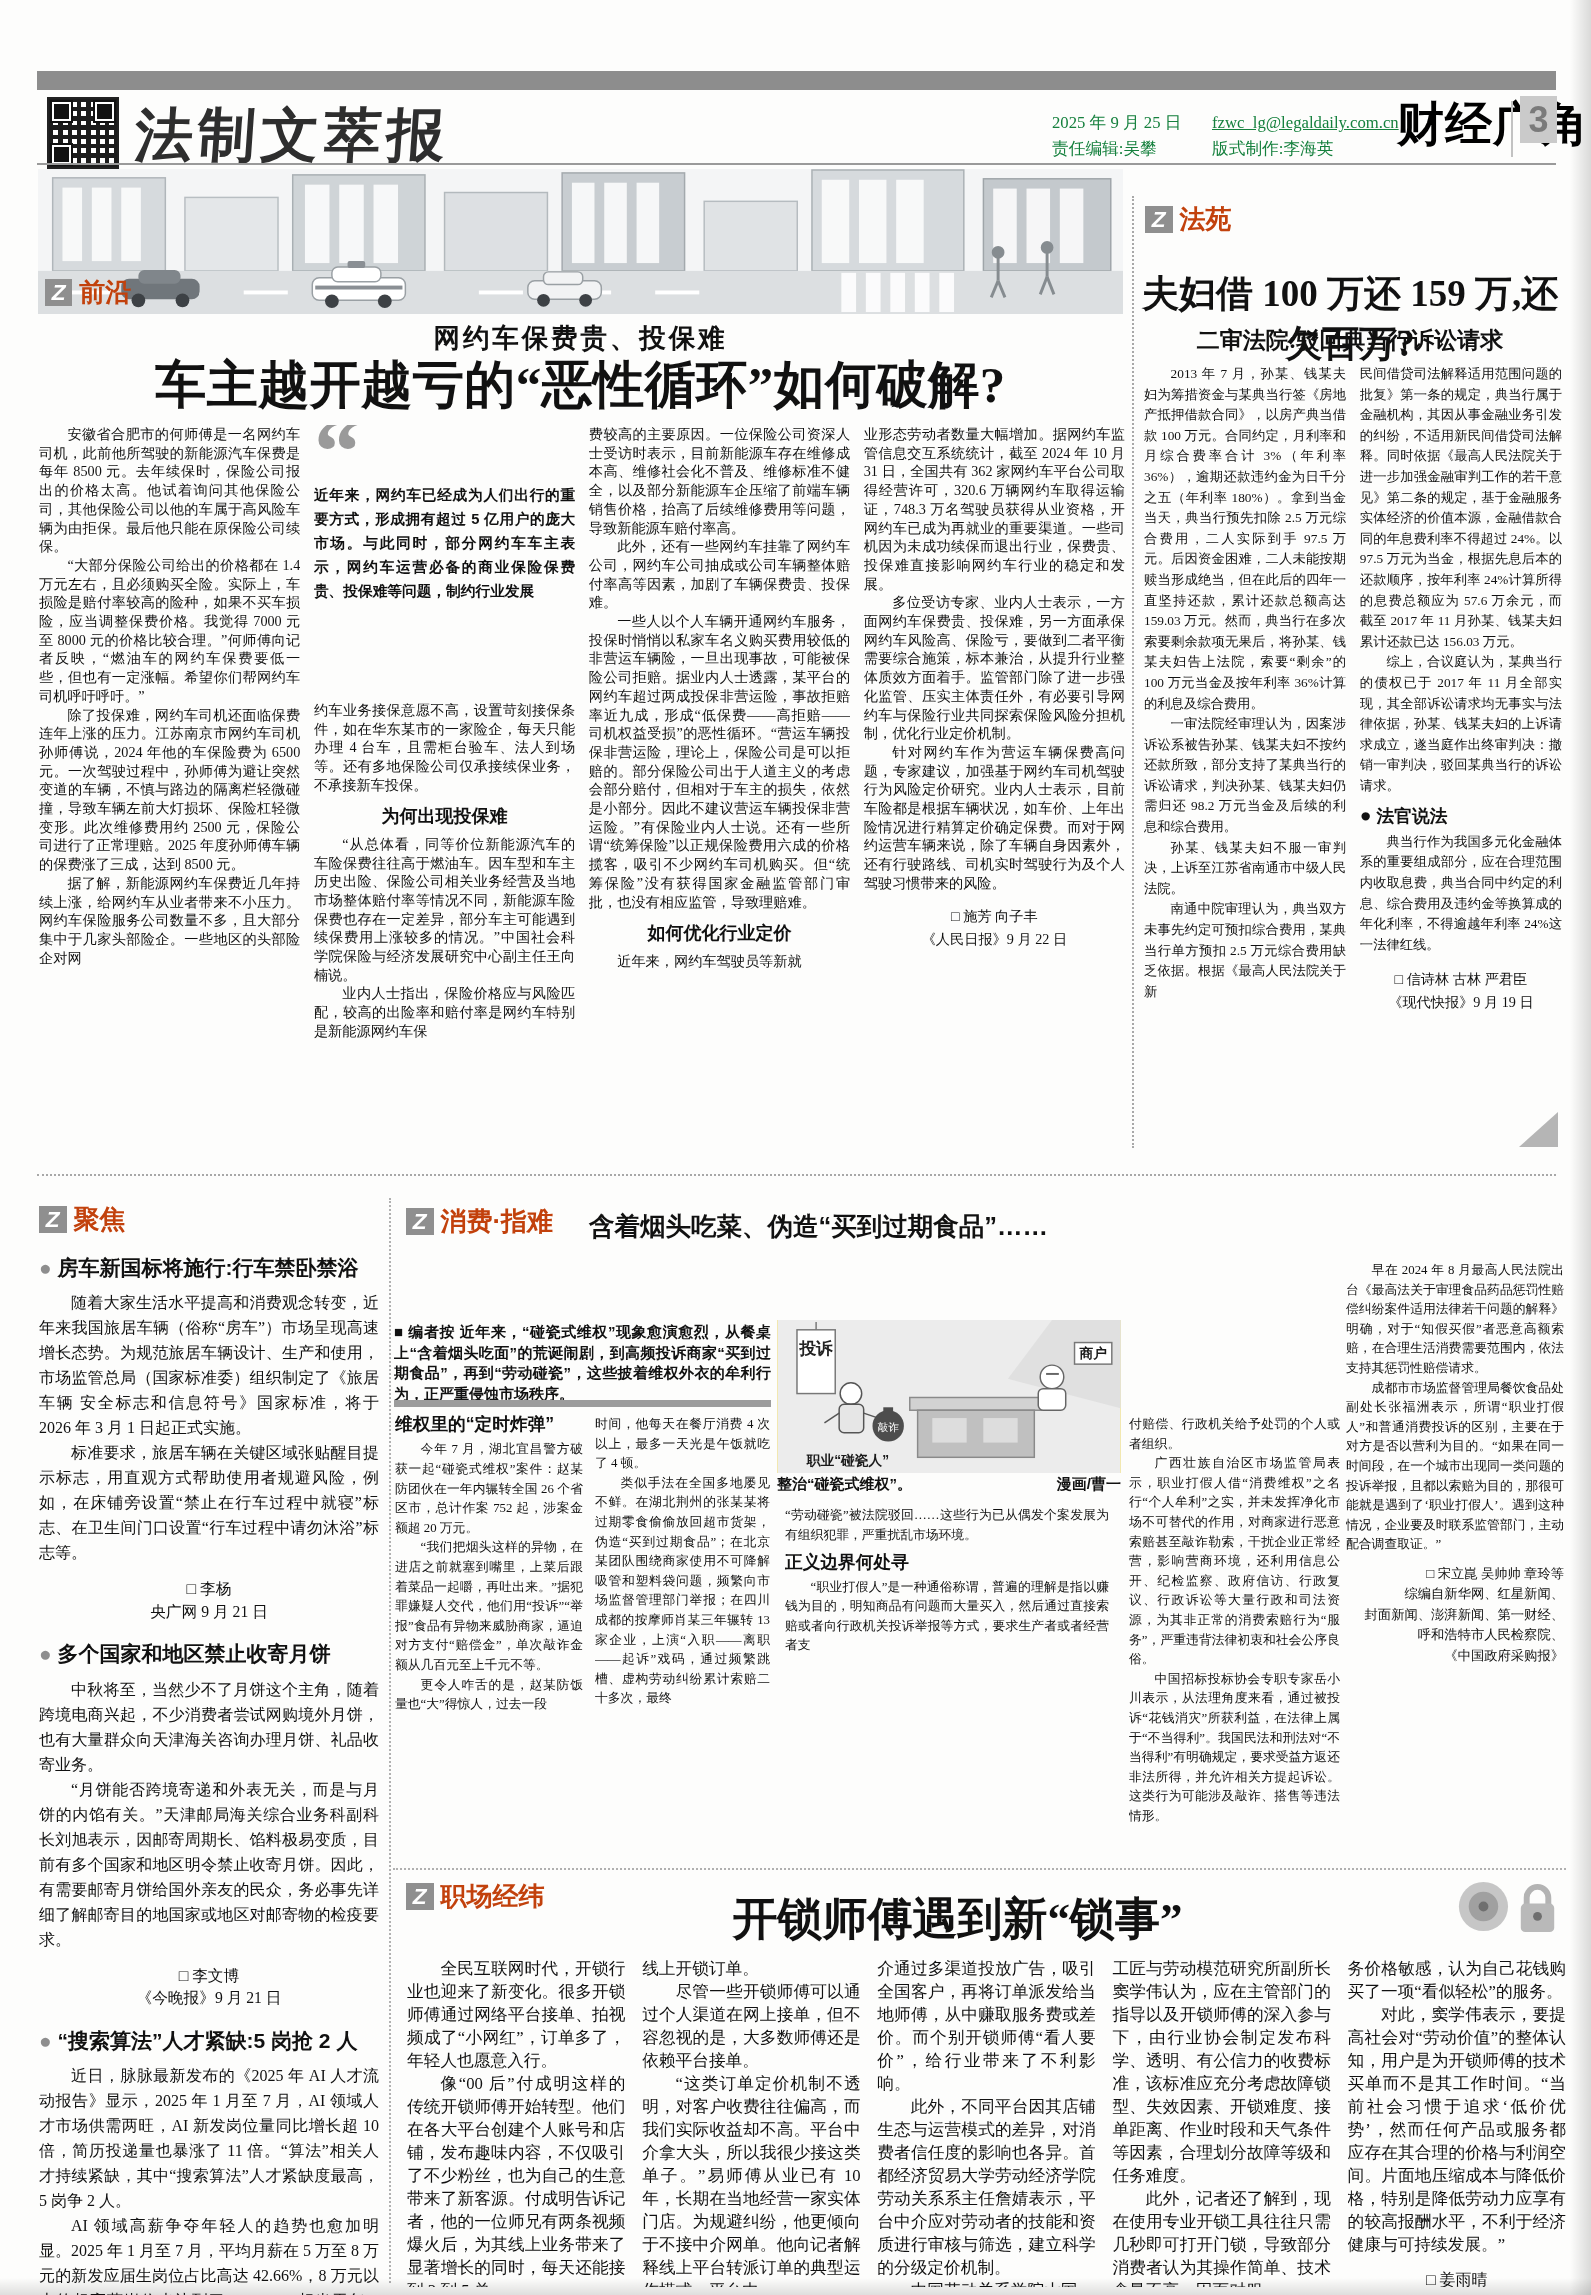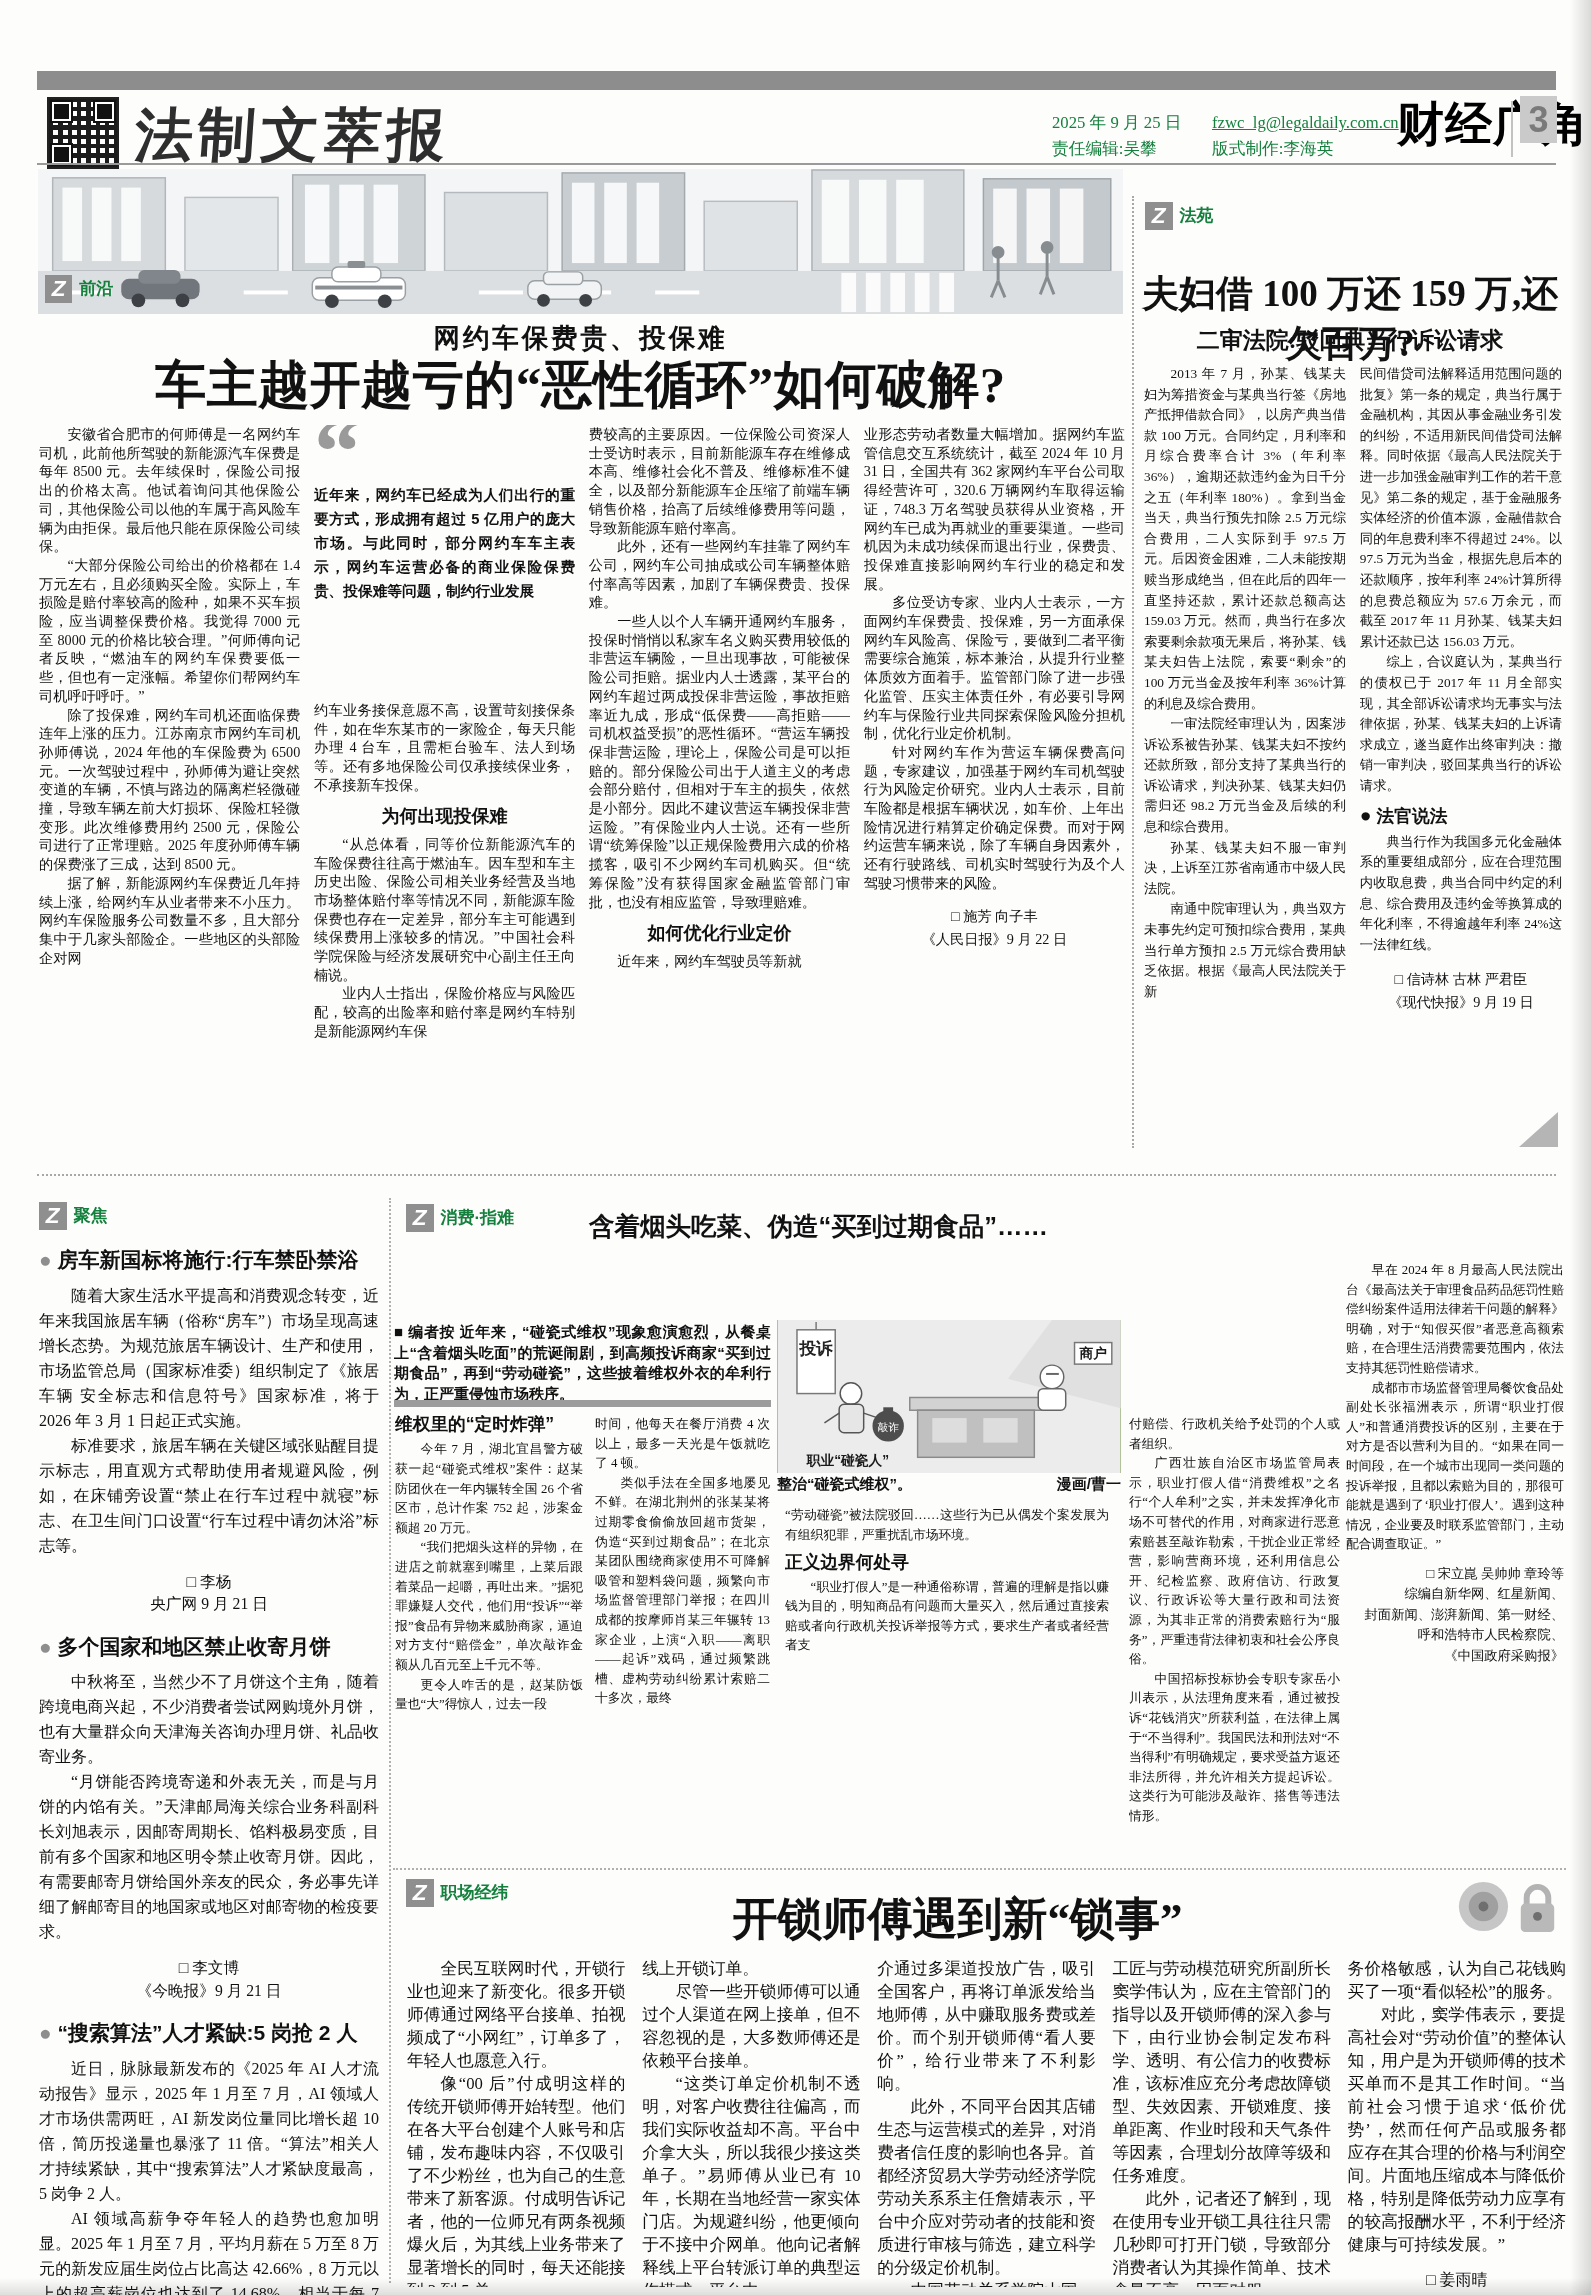--- a/index.html
+++ b/index.html
@@ -18,21 +18,21 @@
   .hmeta .u{text-decoration:underline;}
   .sectitle{left:1397px;top:93px;font-size:47px;font-weight:900;color:#000;letter-spacing:1px;}
   .vdiv{left:1511px;top:101px;width:2px;height:56px;background:#c2c2c2;}
   .pnum{left:1520px;top:96px;width:37px;height:47px;background:#cacaca;color:#7a7a7a;
         font-size:36px;font-weight:700;display:flex;align-items:center;justify-content:center;}
   .hrule{left:37px;top:163px;width:1519px;height:2px;background:#9a9a9a;}
   
   .badge{display:flex;align-items:center;gap:6.9px;}
   .badge .z{width:27.5px;height:27.5px;background:#8f8f8f;color:#fff;font-style:italic;font-weight:900;
         font-size:22.6px;display:flex;align-items:center;justify-content:center;font-family:"Liberation Sans",sans-serif;}
-  .badge .bl{font-size:17px;font-weight:700;font-family:"Liberation Sans","DejaVu Sans",sans-serif;color:#15803d;}
+  .badge .bl{font-size:26px;font-weight:700;font-family:"Liberation Sans","DejaVu Sans",sans-serif;color:#c2410c;}
   
   .illus{left:37px;top:169px;width:1087px;height:145px;}
   .kicker{left:37px;top:320px;width:1087px;text-align:center;font-size:26.5px;font-weight:600;letter-spacing:2.9px;}
   .maintitle{left:37px;top:351px;width:1087px;text-align:center;font-size:51px;font-weight:900;letter-spacing:0.5px;}
   .fcols{left:39px;top:425px;width:1086px;height:726px;display:flex;gap:13.7px;}
   .fcols .col{flex:1;overflow:hidden;font-size:14.2px;line-height:18.7px;}
   .ct p{margin:0;text-indent:2em;text-align:justify;}
   .ct p.cont{text-indent:0;}
   .subhead{font-family:"Liberation Sans","DejaVu Sans",sans-serif;font-weight:700;font-size:18px;
            text-align:center;margin:12.8px 0 8.8px;}
@@ -61,21 +61,21 @@
   .jj h2 .dot{color:#8e8e8e;}
   .jj .ct{font-size:16px;line-height:25px;}
   .jj .by{font-size:15.7px;}
   
   .cs-badge{left:406px;top:1204px;}
   .cs-kicker{left:589px;top:1209px;width:766px;font-size:25.5px;font-weight:600;}
   .cs-title{left:589px;top:1243px;width:766px;text-align:center;font-size:48px;font-weight:900;}
   .ednote{left:394px;top:1322px;width:377px;height:84px;overflow:hidden;
           font-family:"Liberation Sans","DejaVu Sans",sans-serif;font-weight:700;font-size:15px;line-height:20.6px;text-align:justify;}
   .edbar{left:394px;top:1400px;width:377px;height:6.9px;background:#9c9c9c;}
-  .cartoon{left:777px;top:1320px;width:344px;height:153px;background:#4d7c0f;}
+  .cartoon{left:777px;top:1320px;width:344px;height:153px;background:#fde047;}
   .cap{left:777px;top:1475px;width:344px;display:flex;justify-content:space-between;
        font-size:15px;font-weight:700;font-family:"Liberation Sans","DejaVu Sans",sans-serif;}
   .cscol{overflow:hidden;font-size:12.8px;line-height:19.6px;}
   .cs-sub{font-family:"Liberation Sans","DejaVu Sans",sans-serif;font-weight:700;font-size:17.7px;margin:0 0 5.9px;text-align:left;}
   .cs-sub2{margin:7.9px 0 4.9px;}
   .csby{margin-top:8.8px;text-align:right;font-size:13.3px;line-height:20.6px;}
   
   .wk-div{left:393px;top:1868px;width:1173px;height:0;border-top:2.5px dotted #b0b0b0;}
   .wk-badge{left:406px;top:1879px;}
   .wk-title{left:442px;top:1889px;width:1031px;text-align:center;font-size:45px;font-weight:900;}

